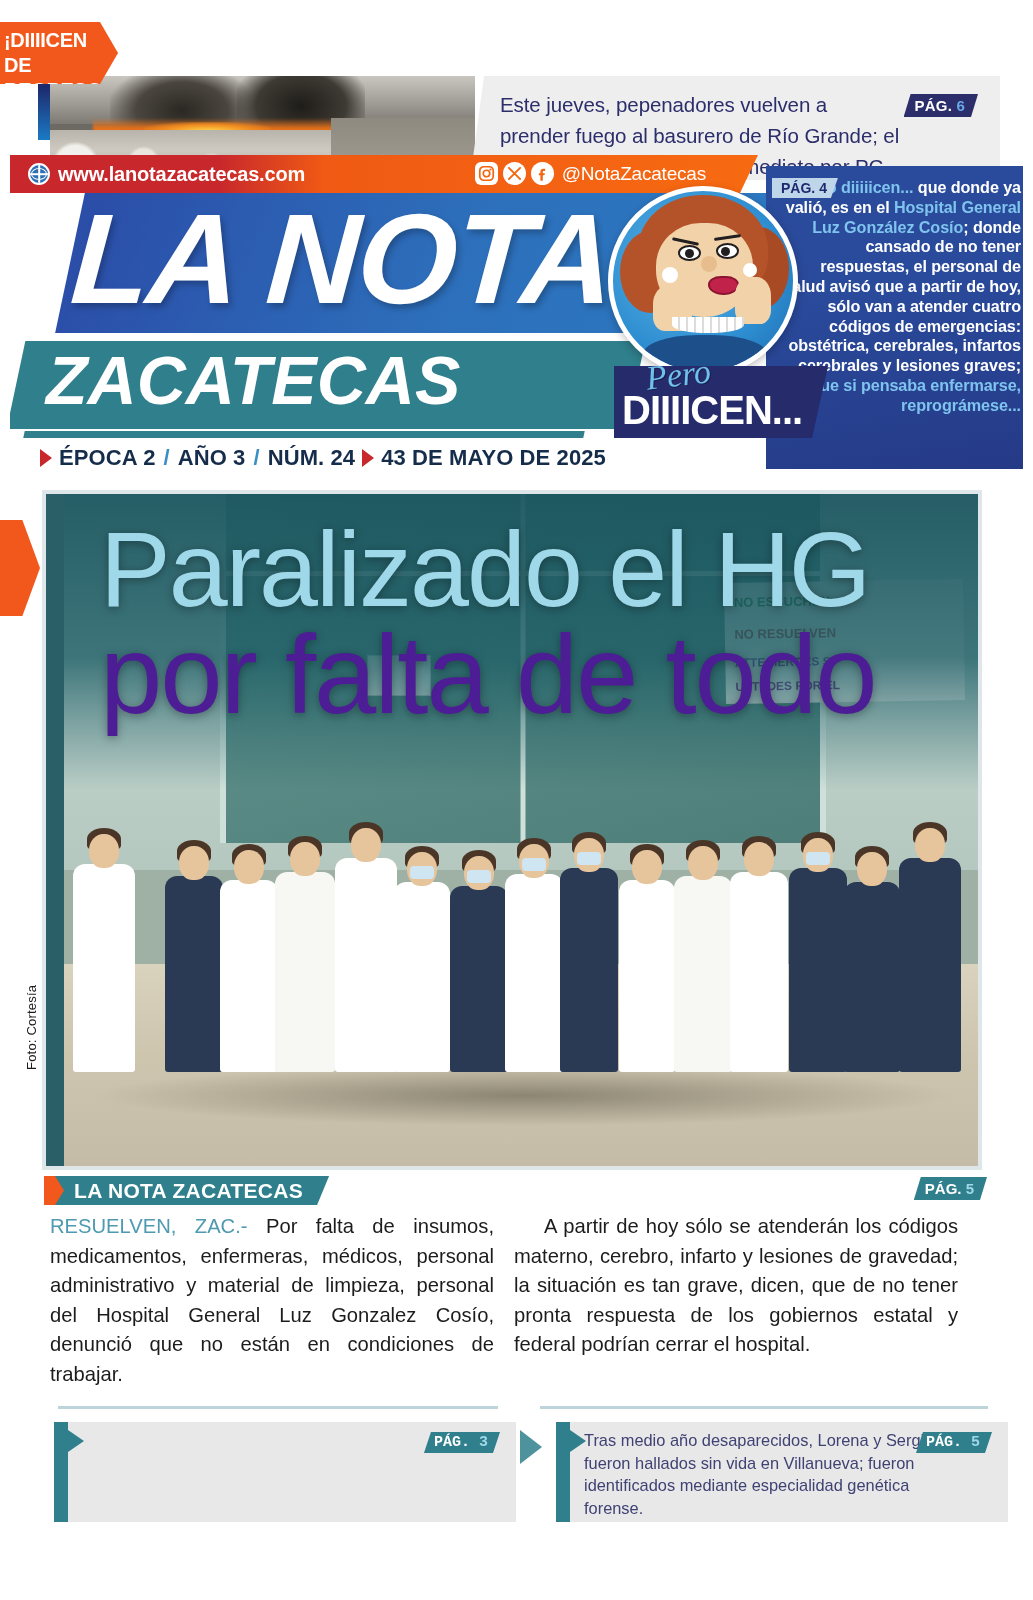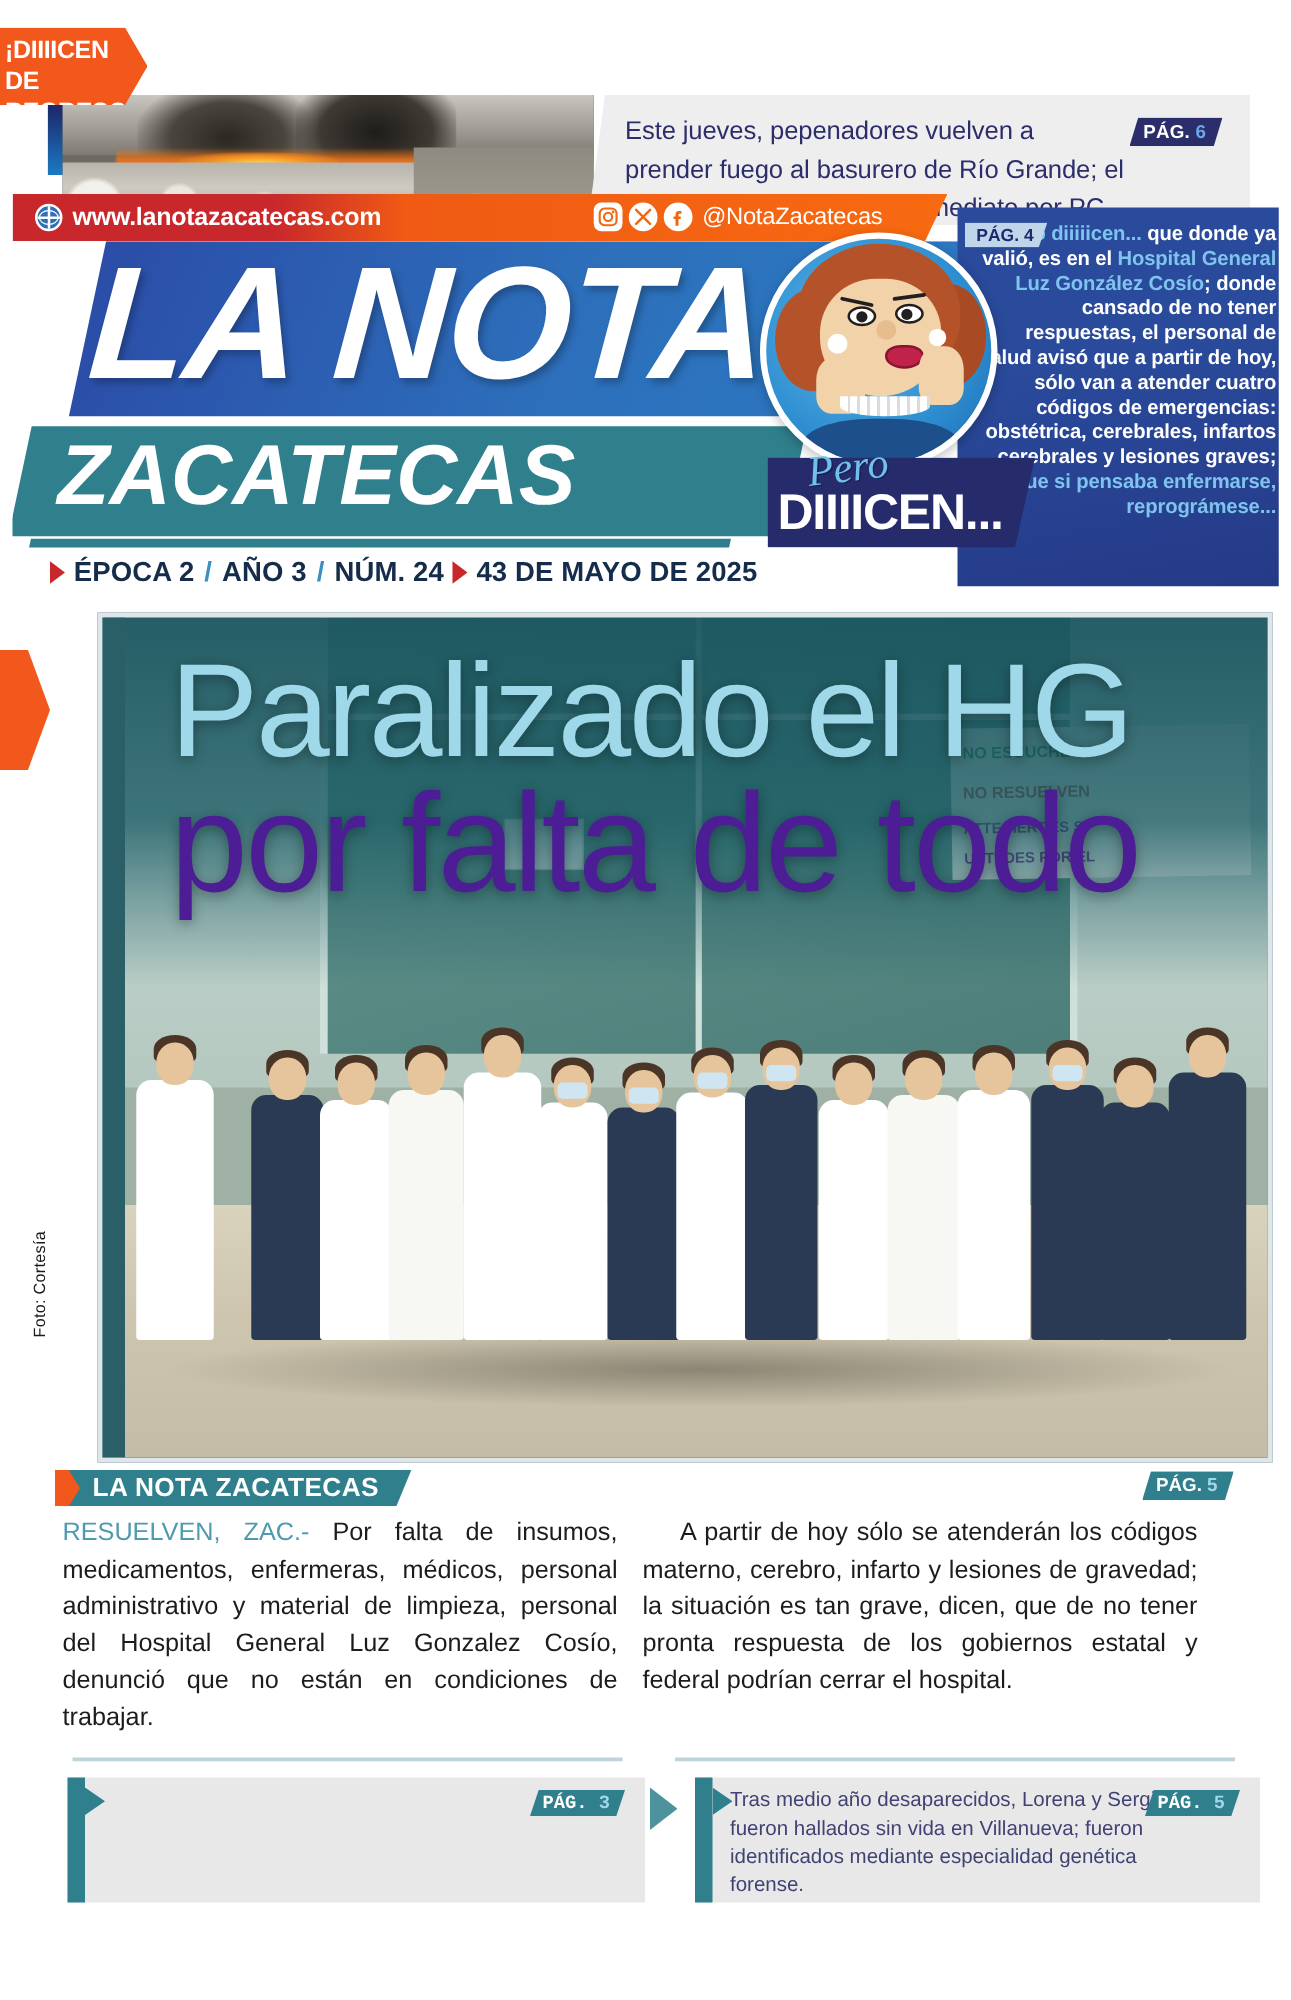--- a/index.html
+++ b/index.html
@@ -394,21 +394,20 @@
   }
 
   
   .hero-frame {
     position: absolute;
     left: 42px; top: 490px;
     width: 940px; height: 680px;
     border: 4px solid #dfe6e9;
     background: #2b5f68;
     overflow: hidden;
-    margin-left: 36px;
   }
   .hero-left-strip {
     position: absolute; left: 0; top: 0;
     width: 18px; height: 100%;
     background: #2b5f68;
   }
   .hero-photo {
     position: absolute;
     left: 18px; top: 0;
     width: 918px; height: 672px;

